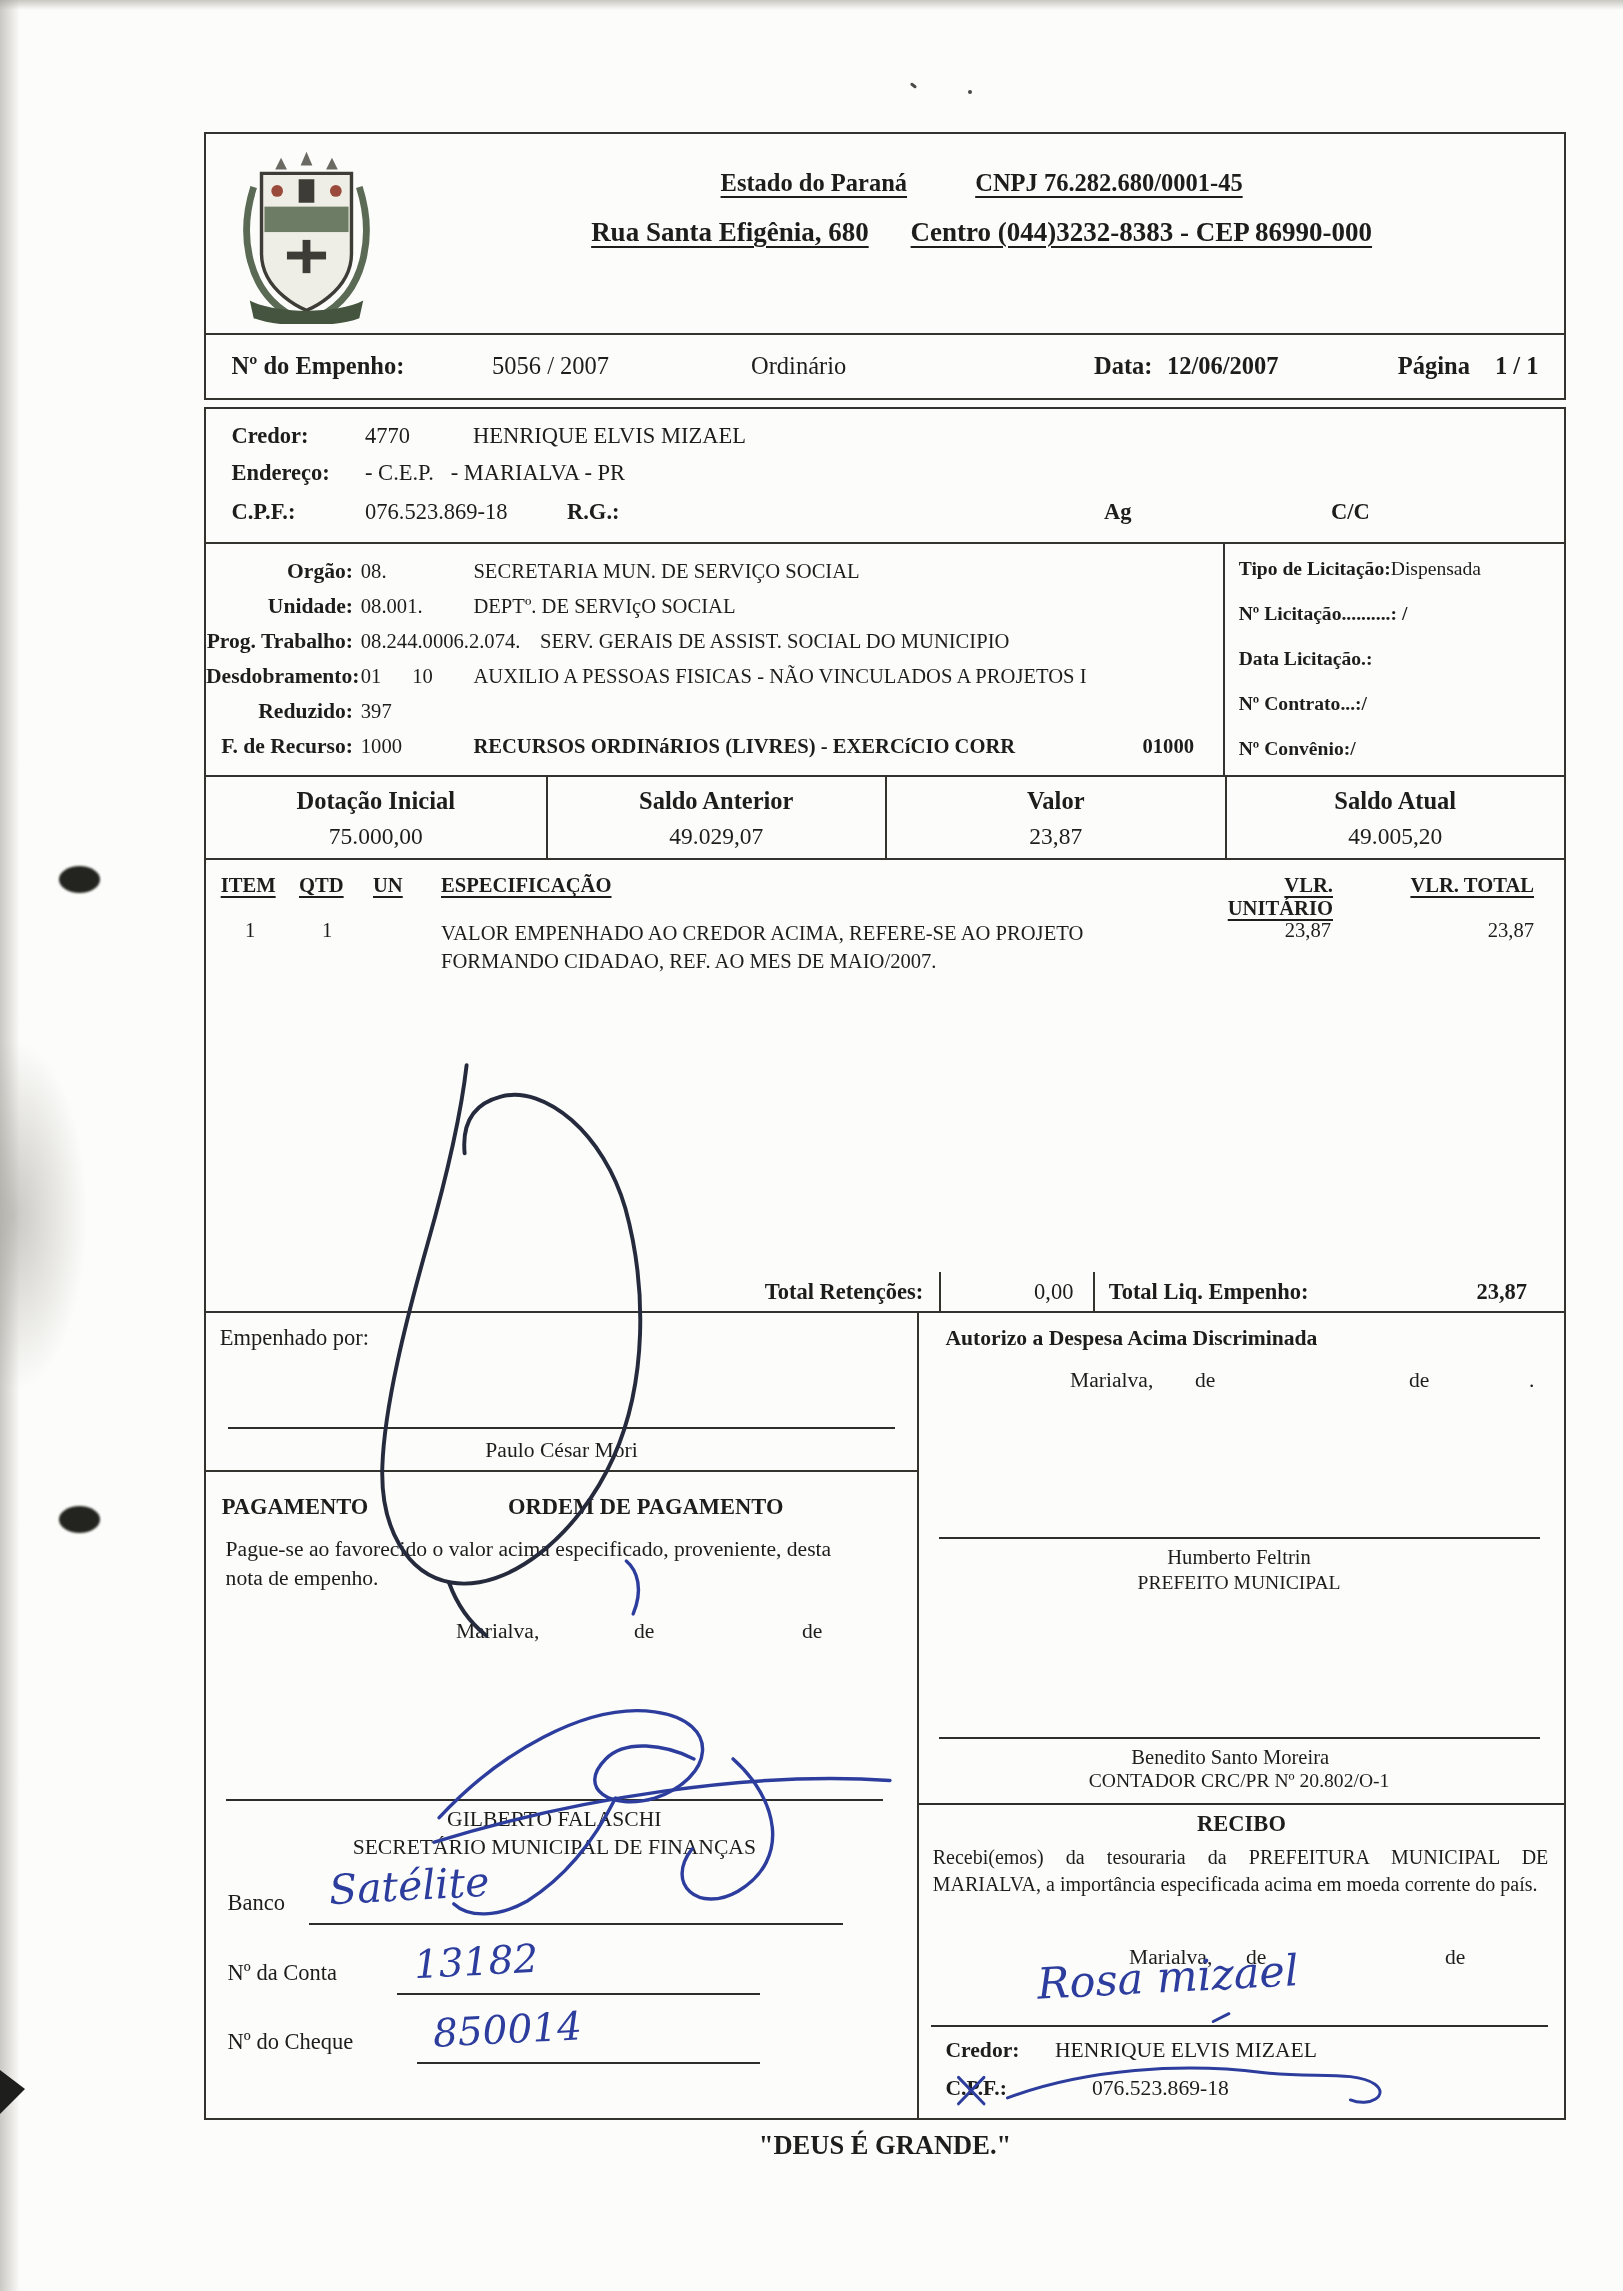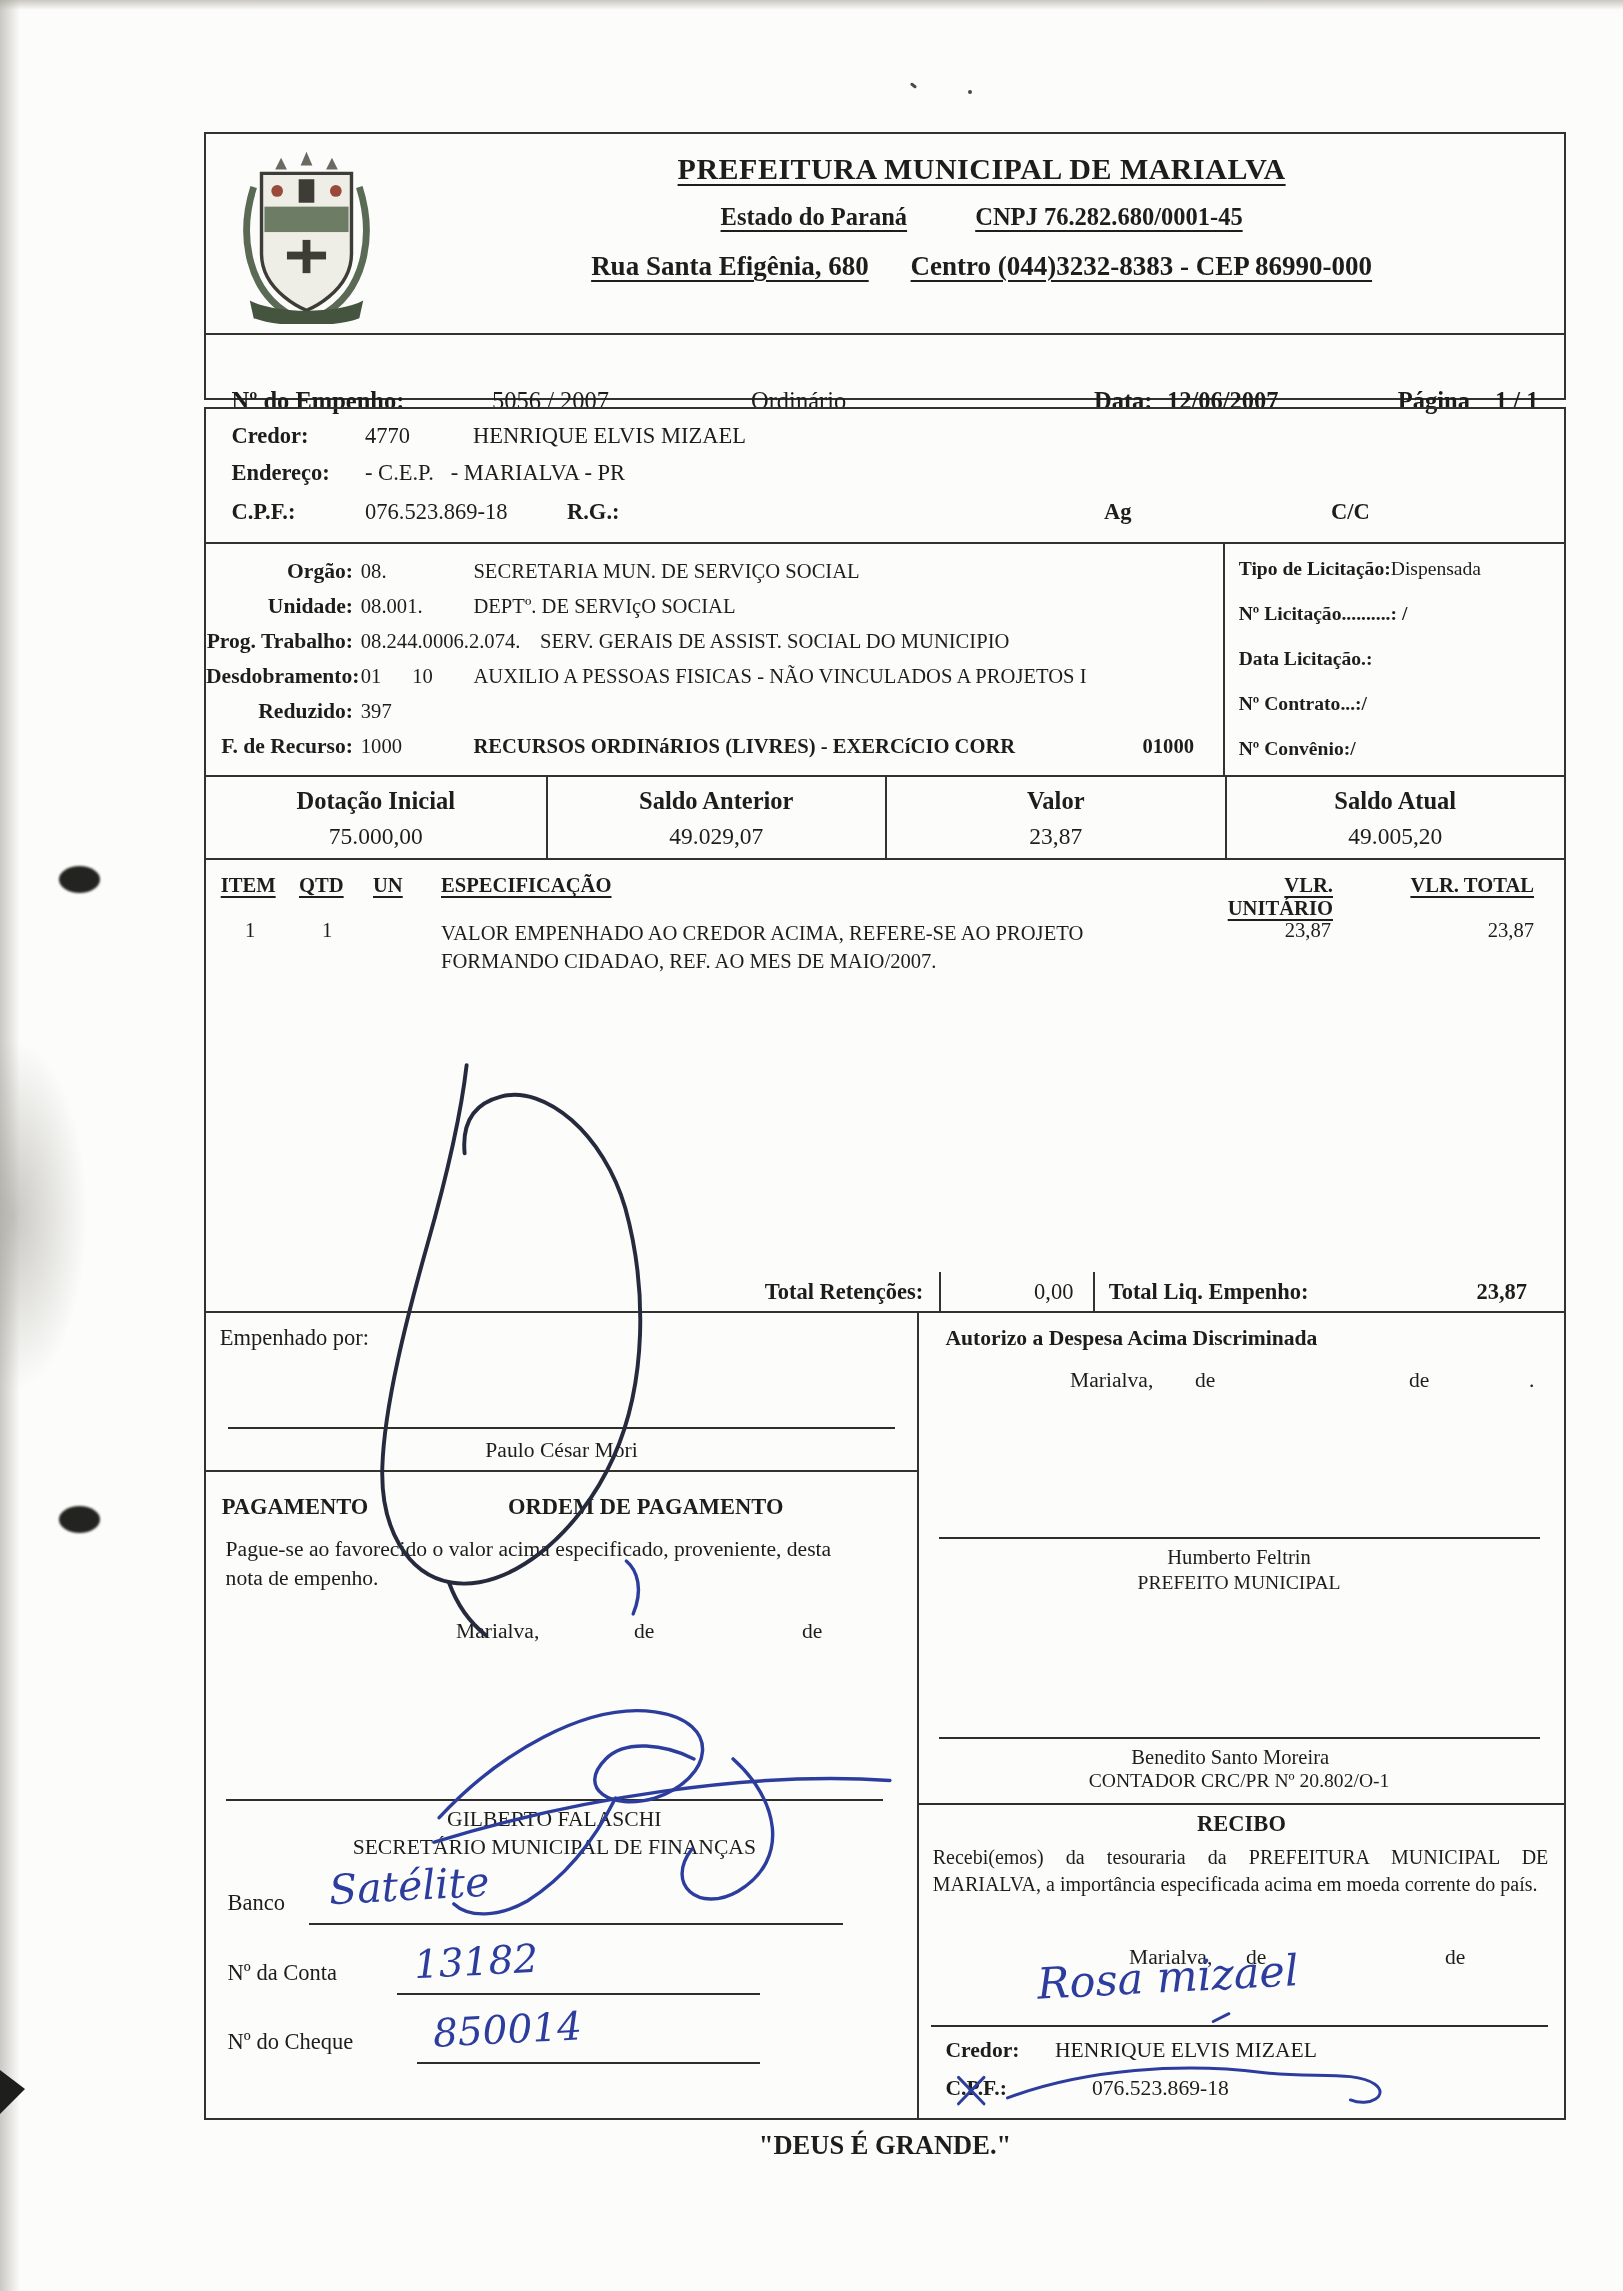--- a/index.html
+++ b/index.html
@@ -33,21 +33,21 @@
   .header-text{position:absolute;left:201px;right:7.8px;top:17.6px;text-align:center;}
   .h-title{font-size:30px;letter-spacing:0.5px;}
   .h-line2{margin-top:17.6px;font-size:24.5px;}
   .h-line2 span{margin:0 31px;}
   .h-line3{margin-top:19.6px;font-size:27px;}
   .h-line3 span{margin:0 17.6px;}
   
   .sec-nota{height:59px;line-height:57px;text-align:center;font-weight:bold;font-size:30px;word-spacing:21.6px;}
   
   .sec-emp{height:65px;font-size:24.5px;}
-  .sec-emp .abs{top:16.7px;margin-top:35px;}
+  .sec-emp .abs{top:16.7px;}
   
   .sec-credor{height:137px;margin-top:6.9px;border-top:2px solid #34322d !important;font-size:22.5px;}
   
   .sec-class{display:flex;}
   .class-left{flex:1;padding:9.8px 0 11.8px 0;}
   .crow{display:flex;align-items:baseline;line-height:35px;font-size:20.6px;}
   .crow .lbl{display:inline-block;width:147px;text-align:right;font-weight:bold;padding-right:7.8px;flex:0 0 auto;font-size:21.6px;}
   .crow .code{display:inline-block;min-width:93px;white-space:pre;flex:0 0 auto;}
   .crow .dsc{margin-left:19.6px;}
   .crow .extra{margin-left:auto;padding-right:29px;font-weight:bold;}
@@ -133,21 +133,20 @@
         <path d="M30,28 L122,28 L122,110 C122,150 76,168 76,168 C76,168 30,150 30,110 Z" fill="#efeee6" stroke="#3d3c36" stroke-width="3.5"></path>
         <rect x="33" y="62" width="86" height="26" fill="#6d7c65"></rect>
         <rect x="68" y="34" width="16" height="24" fill="#3d3c36"></rect>
         <rect x="72" y="96" width="8" height="34" fill="#3d3c36"></rect>
         <rect x="56" y="108" width="40" height="8" fill="#3d3c36"></rect>
         <circle cx="46" cy="46" r="6" fill="#9a4a3a"></circle>
         <circle cx="106" cy="46" r="6" fill="#9a4a3a"></circle>
         <path d="M18,158 C44,172 108,172 134,158 L130,176 C104,186 48,186 22,176 Z" fill="#44543f"></path>
       </svg>
       <div class="header-text">
-        <div class="h-title b u">PREFEITURA MUNICIPAL DE MARIALVA</div>
         <div class="h-line2">
           <span class="b u">Estado do Paraná</span>
           <span class="b u">CNPJ 76.282.680/0001-45</span>
         </div>
         <div class="h-line3">
           <span class="b u">Rua Santa Efigênia, 680</span>
           <span class="b u">Centro  (044)3232-8383  -  CEP 86990-000</span>
         </div>
       </div>
     </section>

